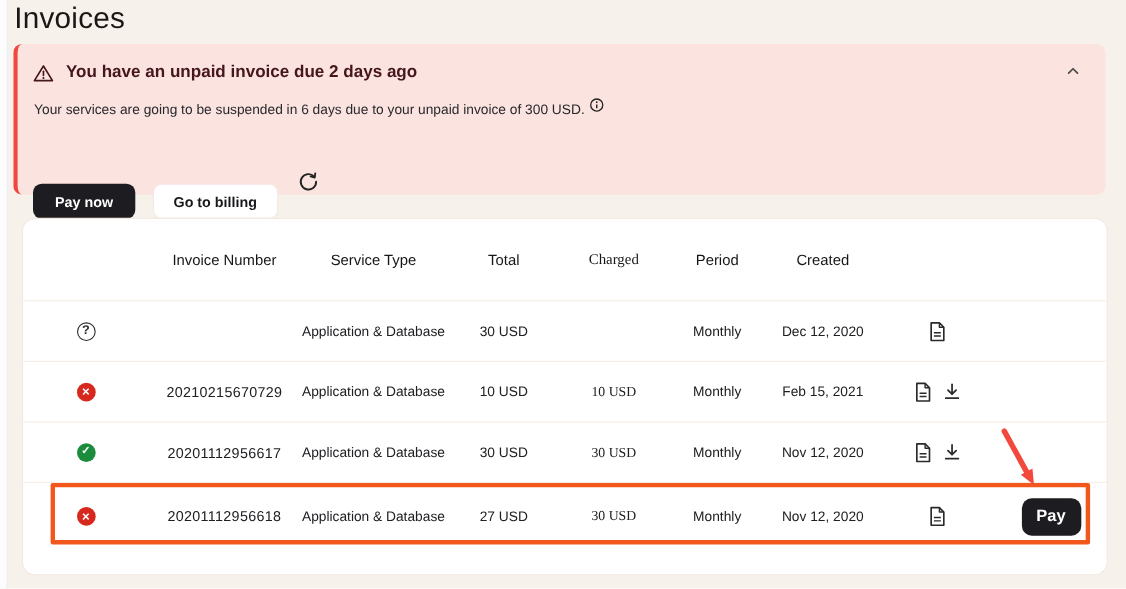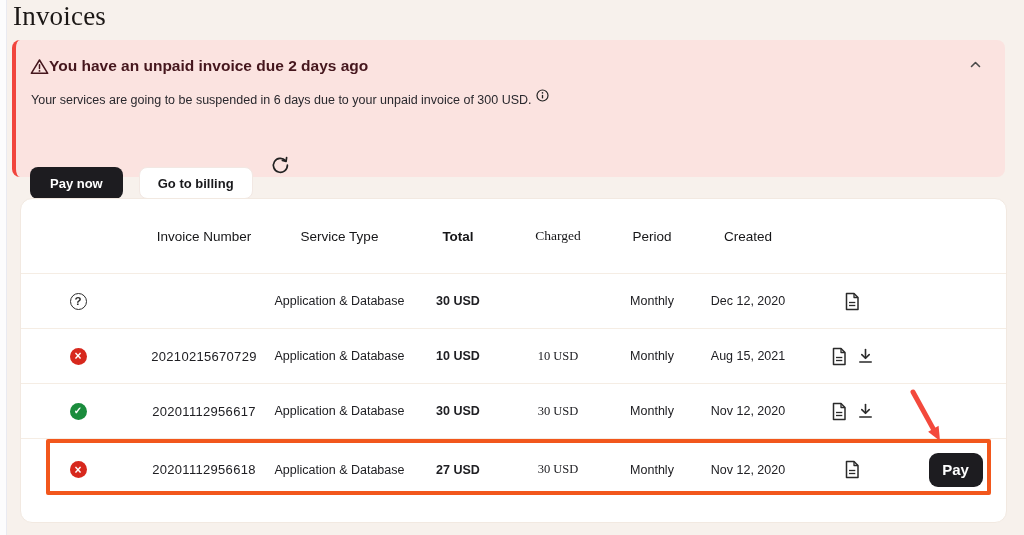--- a/index.html
+++ b/index.html
@@ -9,31 +9,31 @@
     background:#f7f1ec;
     font-family:"Liberation Sans", sans-serif;
     color:#202024;
   }
   .left-strip {
     position:absolute; left:0; top:0; width:7px; height:535px;
     background:#fcfcfd; border-right:1px solid #e9eaf1;
   }
   .page-title {
     position:absolute; left:13px; top:1px;
-    font-family:Liberation Serif, serif;
+    font-family:Liberation Sans, sans-serif;
     font-size:27px; font-weight:500; color:#1b1715; letter-spacing:0.2px;
   }
   
   .alert {
     position:absolute; left:12px; top:40px; width:993px; height:137px;
     background:#fbe3e0; border-radius:8px;
     border-left:4px solid #f1453d;
   }
   .alert-header {
-    display:flex; align-items:center; 
+    display:flex; align-items:center; gap:11px;
     padding:17px 0 0 14px;
   }
   .alert-title { font-size:15.5px; font-weight:bold; color:#45161d; }
   .alert-collapse {
     position:absolute; top:17px; right:21px; width:18px; height:14px;
     display:flex; align-items:center; justify-content:center;
     background:none; border:none; cursor:pointer;
   }
   .alert-body {
     padding:14px 0 0 15px; font-size:12.5px; color:#29282d;
@@ -62,21 +62,21 @@
   .trow:last-child { height:61px; border-bottom:none; }
   .cell {
     display:flex; align-items:center; justify-content:center;
     font-size:12.5px; color:#202024; white-space:nowrap; overflow:visible;
   }
   .thead .cell { font-size:13.5px; color:#161618; }
   .c-status { width:114px; }
   .c-invoice { width:138px; font-size:13px; letter-spacing:0.3px; }
   .thead .c-invoice { letter-spacing:0; }
   .c-service { width:133px; }
-  .c-total { width:104px;font-weight:bold; }
+  .c-total { width:104px; }
   .c-charged { width:96px;font-family:Liberation Serif, serif; }
   .c-period { width:92px; }
   .c-created { width:100px; }
   .c-icons { width:107px; gap:9px; }
   .c-action { flex:1; }
   .status-icon {
     width:17px; height:17px; border-radius:50%;
     display:flex; align-items:center; justify-content:center;
     font-weight:bold;
   }
@@ -178,21 +178,21 @@
   </div>
       <div class="trow">
     <div class="cell c-status">
       <span class="status-icon status-err">×</span>
     </div>
     <div class="cell c-invoice">20210215670729</div>
     <div class="cell c-service">Application &amp; Database</div>
     <div class="cell c-total">10 USD</div>
     <div class="cell c-charged">10 USD</div>
     <div class="cell c-period">Monthly</div>
-    <div class="cell c-created">Aug 15, 2021</div>
+    <div class="cell c-created">Feb 15, 2021</div>
     <div class="cell c-icons">
       <button class="icon-btn doc">
         <svg width="16" height="19" viewBox="0 0 16 19">
           <path d="M2.5 1.5 H10 L14 5.5 V17.5 H2.5 Z" fill="none" stroke="#2a2a2a" stroke-width="1.5" stroke-linejoin="round"></path>
           <path d="M10 1.5 V5.5 H14" fill="none" stroke="#2a2a2a" stroke-width="1.3" stroke-linejoin="round"></path>
           <line x1="5" y1="10.5" x2="11.3" y2="10.5" stroke="#2a2a2a" stroke-width="1.3"></line>
           <line x1="5" y1="13.5" x2="11.3" y2="13.5" stroke="#2a2a2a" stroke-width="1.3"></line>
         </svg>
       </button>
       <button class="icon-btn dl">

